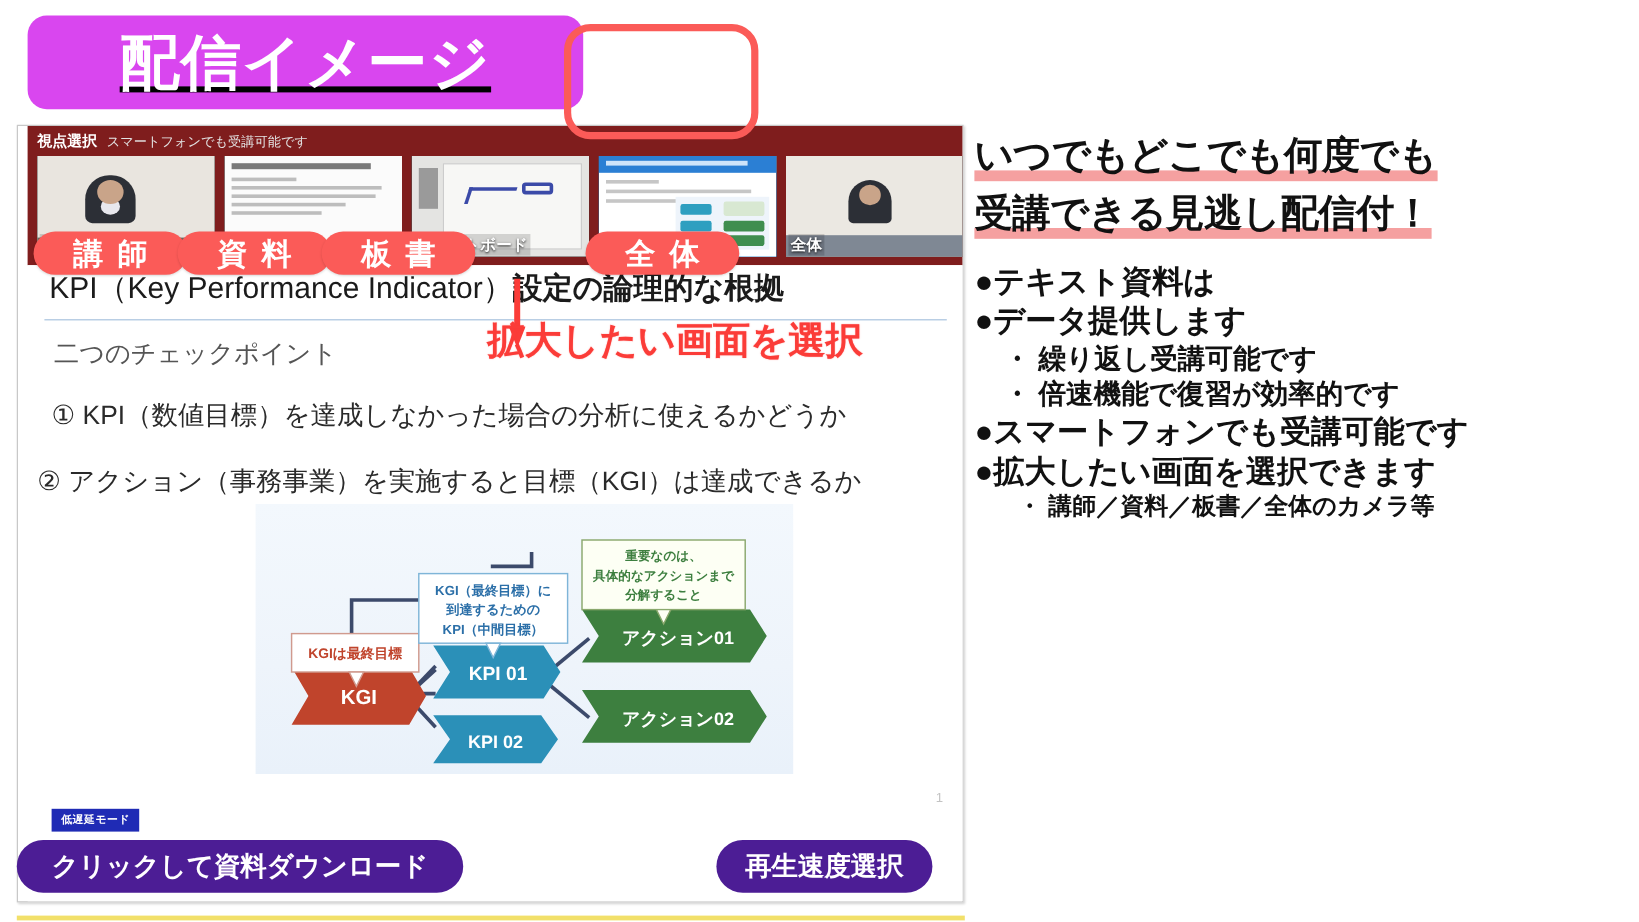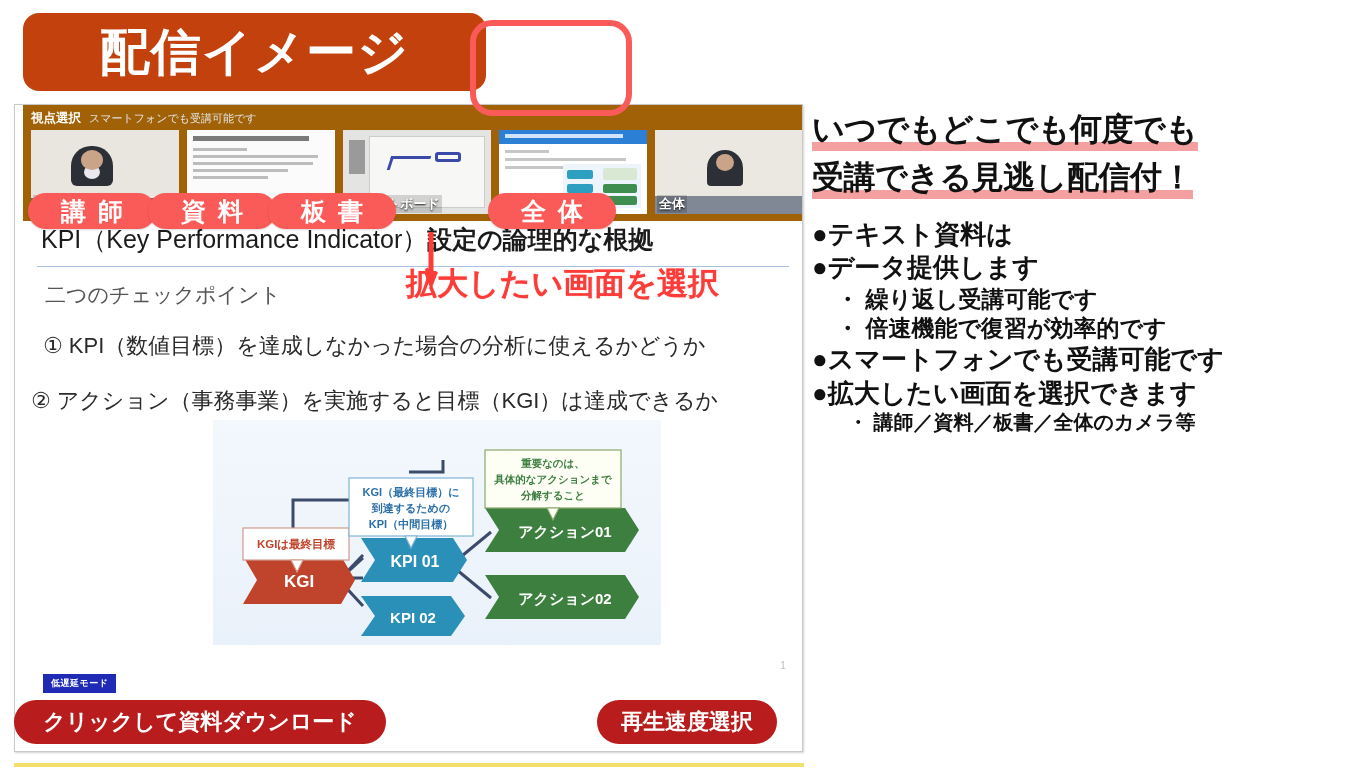--- a/index.html
+++ b/index.html
@@ -8,44 +8,44 @@
     background: #ffffff;
     font-family: "Liberation Sans", "DejaVu Sans", sans-serif;
     overflow: hidden;
   }
   #root { position: relative; width: 1366px; height: 768px; }
 
   
   .title-badge {
     position: absolute; left: 23px; top: 13px;
     width: 463px; height: 78px;
-    background: #c2410c;
+    background: #d946ef;
     border-radius: 16px;
-    display: flex; align-items: center; justify-content: center;
+    display: flex; align-items: center; justify-content: center; text-decoration: underline;
   }
   .title-badge span {
     color: #ffffff; font-size: 50px; font-weight: bold;
     letter-spacing: 1px; line-height: 1;
   }
 
   
   .player {
     position: absolute; left: 14px; top: 104px;
     width: 789px; height: 648px;
     background: #ffffff;
     border: 1px solid #c8c8c8;
     box-shadow: 1px 1px 2px rgba(0,0,0,.18);
     overflow: hidden;
   }
   .player-inner { position: absolute; left: 8px; top: 0; right: 0; bottom: 0; background:#fff; }
 
   
   .thumb-strip {
     position: absolute; left: 0; top: 0; width: 781px; height: 116px;
-    background: #a16207;
+    background: #7f1d1d;
   }
   .strip-header {
     position: absolute; left: 8px; top: 5px;
     display: flex; align-items: baseline; gap: 8px;
   }
   .strip-header .h-main { color: #fff; font-size: 12.5px; font-weight: bold; }
   .strip-header .h-sub  { color: #e3e3e3; font-size: 11px; }
 
   .thumbs { position: absolute; left: 8px; top: 25px; display: flex; gap: 8px; }
   .thumb {
@@ -148,21 +148,21 @@
   
   .kpi-diagram {
     position: absolute; left: 213px; top: 420px;
     width: 448px; height: 225px;
     background: linear-gradient(180deg,#f3f8fd 0%, #eef4fb 60%, #e9f1fa 100%);
   }
   .kpi-diagram svg { display: block; }
 
   
   .btn-pill {
-    position: absolute; background: #b91c1c; color: #fff;
+    position: absolute; background: #4c1d95; color: #fff;
     border-radius: 22px; font-size: 22px; font-weight: bold;
     display: flex; align-items: center; justify-content: center;
     white-space: nowrap;
   }
   #btn-download { left: 14px;  top: 700px; width: 372px; height: 44px; }
   #btn-speed    { left: 597px; top: 700px; width: 180px; height: 44px; }
 
   .footer-line { position: absolute; left: 14px; top: 763px; width: 790px; height: 4px; background: #f2e06a; }
 
   

